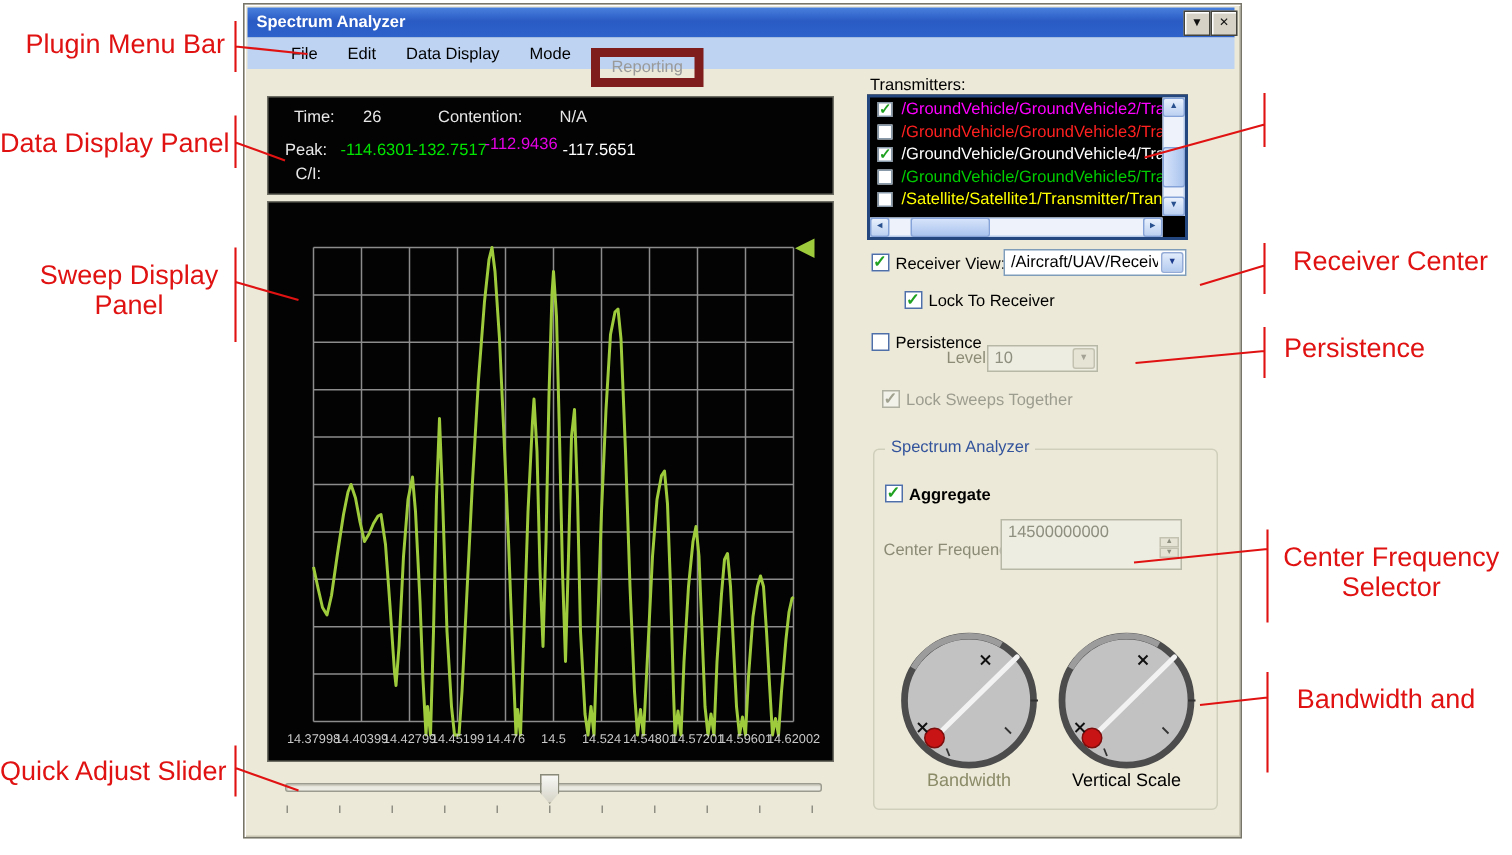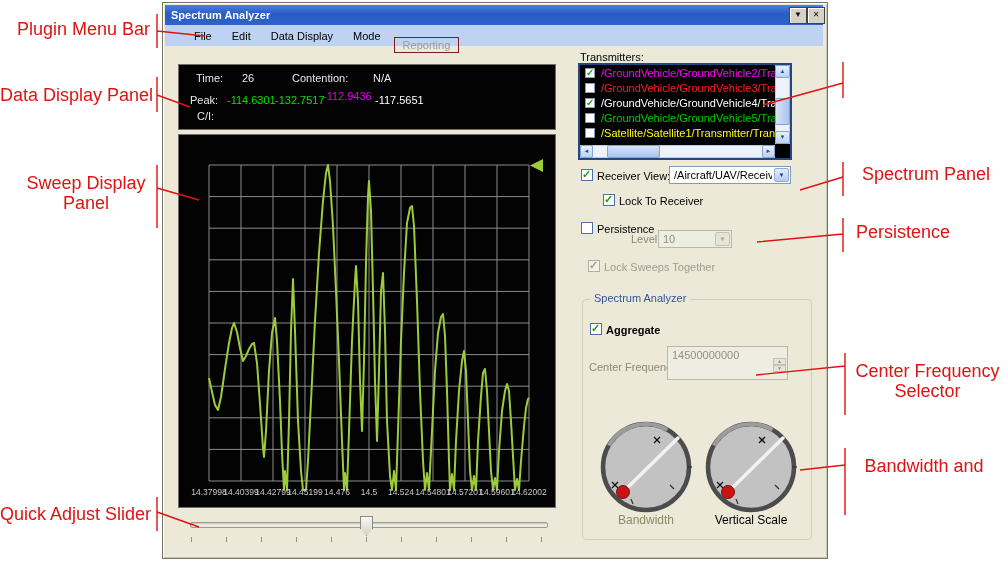--- a/index.html
+++ b/index.html
@@ -10,21 +10,21 @@
   .winframe{left:162px;top:2px;width:664px;height:555px;background:#ece9d8;
             border:1px solid #77756a;box-shadow:inset 1px 1px 0 #ffffff, inset -1px -1px 0 #c8c5b2;}
   .titlebar{left:165px;top:5px;width:658px;height:20px;
             background:linear-gradient(180deg,#4a80dd 0%,#2a5bc4 45%,#2e63cb 100%);
             color:#fff;font-weight:bold;font-size:11px;line-height:20px;padding-left:6px;box-sizing:border-box;}
   .tbbtn{width:16px;height:15px;background:#d6d2c6;border:1px solid #45443c;
          box-shadow:inset 1px 1px 0 #fff;font-size:8px;line-height:13px;text-align:center;color:#111;cursor:default;}
   .menubar{left:165px;top:25px;width:658px;height:21px;background:#bdd3f1;
            display:flex;align-items:center;padding-left:16px;box-sizing:border-box;}
   .mi{padding:2px 7px;margin-left:6px;color:#000;}
-  .mi.dis{color:#9a9a9a;border:1px solid #7f1d1d;padding:1px 8px;margin-top:18px;}
+  .mi.dis{color:#9a9a9a;border:6px solid #7f1d1d;padding:1px 8px;margin-top:18px;}
   
   .blackpanel{background:#030303;border:1px solid #6f6e65;box-sizing:border-box;}
   .ddtext{position:absolute;color:#e8e8e8;font-size:11px;white-space:nowrap;}
   
   .ann{position:absolute;color:#e01212;font-family:Liberation Sans, sans-serif;
        font-size:18px;line-height:20px;white-space:nowrap;}
   .ann.r{text-align:right;} .ann.c{text-align:center;}
   .ann span{display:block;}
   
   .cb{position:absolute;width:12px;height:12px;background:#fff;border:1px solid #4f6fa8;
@@ -267,21 +267,21 @@
       <span>Data Display Panel</span>
     </div>
   <div class="ann c" style="left:15px;top:173px;width:142px;">
       <span>Sweep Display</span>
       <span>Panel</span>
     </div>
   <div class="ann r" style="left:0px;top:504px;width:150px;">
       <span>Quick Adjust Slider</span>
     </div>
   <div class="ann" style="left:862px;top:164px;">
-      <span>Spectrum Panel</span>
+      <span>Receiver Center</span>
     </div>
   <div class="ann" style="left:856px;top:222px;">
       <span>Persistence</span>
     </div>
   <div class="ann c" style="left:845px;top:361px;width:165px;">
       <span>Center Frequency</span>
       <span>Selector</span>
     </div>
   <div class="ann c" style="left:840px;top:456px;width:168px;">
       <span>Bandwidth and</span>

